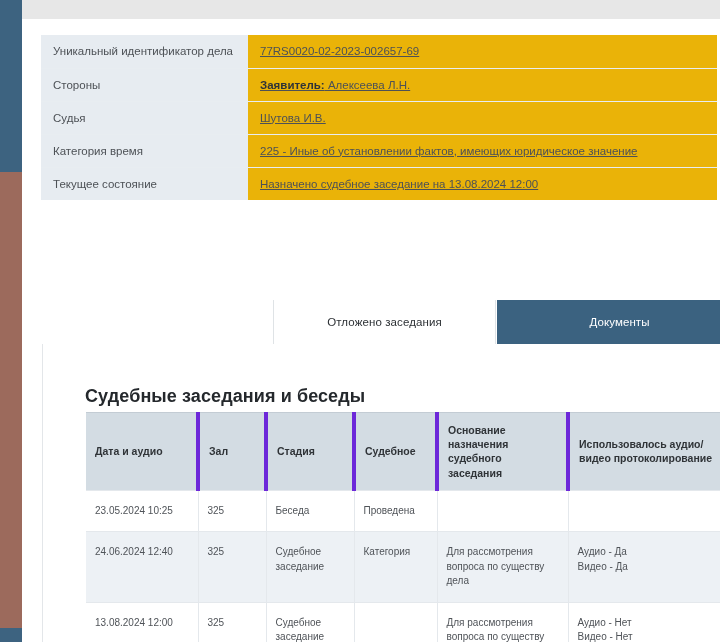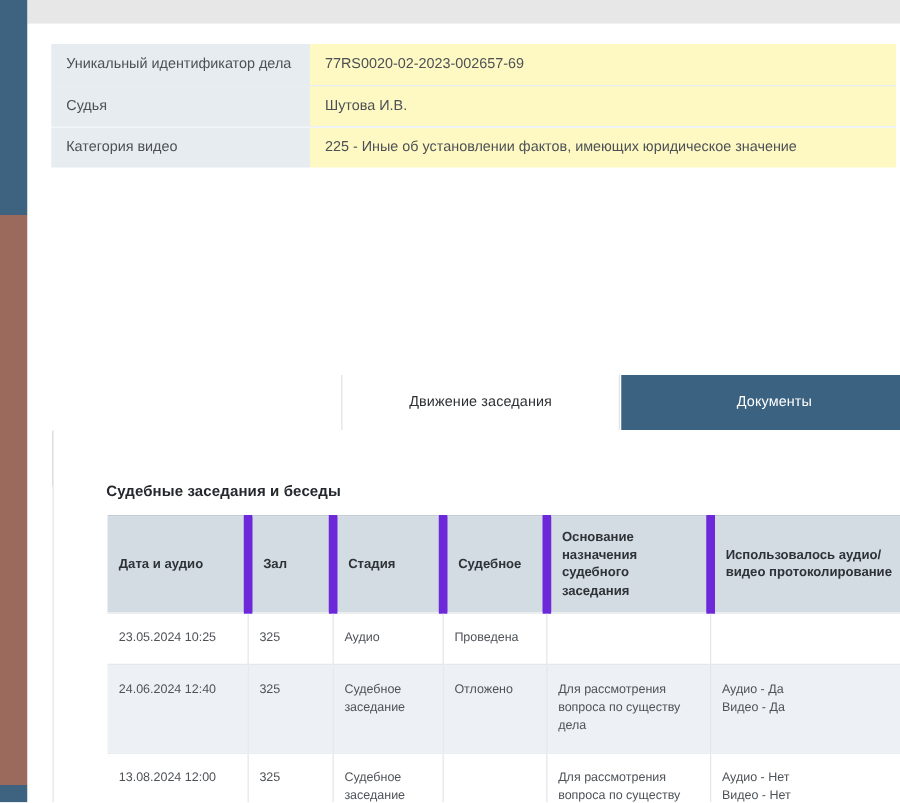--- a/index.html
+++ b/index.html
@@ -64,22 +64,23 @@
     overflow: hidden;
   }
   .info-table tr:last-child td { border-bottom: none; }
   .info-label {
     width: 207px;
     background: #e7ecf1;
     color: #44484d;
     margin-top: 28px;
   }
   .info-value {
-    background: #fef9c3;
+    background: #eab308;
     color: #55595e;
+    text-decoration: underline;
   }
   .info-value b { color: #2f3337; font-weight: bold; }
 
   
   .tabs {
     position: absolute;
     left: 20px; top: 281px;
     width: 700px;
     height: 44px;
   }
@@ -116,21 +117,21 @@
     width: 680px;
     height: 317px;
     background: #ffffff;
     border-left: 1px solid #e3e6e9;
     border-right: 1px solid #e3e6e9;
   }
 
   .panel-title {
     position: absolute;
     left: 42px; top: 42px;
-    font-size: 12px;
+    font-size: 18px;
     font-weight: bold;
     color: #24282c;
     letter-spacing: .1px;
   }
 
   
   .hearings {
     position: absolute;
     left: 43px; top: 68px;
     width: 637px;
@@ -140,21 +141,21 @@
   .hearings th {
     background: #d3dce3;
     color: #2f3337;
     font-size: 10.5px;
     font-weight: bold;
     text-align: left;
     vertical-align: middle;
     padding: 10px 9px;
     height: 70px;
     line-height: 1.35;
-    border-right: 7px solid #6d28d9;
+    border-right: 4px solid #6d28d9;
     border-top: 1px solid #c3ccd4;
   }
   .hearings th:last-child { border-right: none; }
   .hearings td {
     font-size: 10px;
     color: #4f5358;
     vertical-align: top;
     padding: 13px 9px;
     line-height: 1.45;
     border-right: 1px solid #e4e8ec;
@@ -187,36 +188,44 @@
 
   <div class="content">
 
     <table class="info-table">
       <tbody>
         <tr>
           <td class="info-label">Уникальный идентификатор дела</td>
           <td class="info-value"><span>77RS0020-02-2023-002657-69</span></td>
         </tr>
         <tr>
+          <td class="info-label">Стороны</td>
+          <td class="info-value"><b>Заявитель:</b><span> Алексеева Л.Н.</span></td>
+        </tr>
+        <tr>
           <td class="info-label">Судья</td>
           <td class="info-value"><span>Шутова И.В.</span></td>
         </tr>
         <tr>
-          <td class="info-label">Категория видео</td>
+          <td class="info-label">Категория время</td>
           <td class="info-value"><span>225 - Иные об установлении фактов, имеющих юридическое значение</span></td>
+        </tr>
+        <tr>
+          <td class="info-label">Текущее состояние</td>
+          <td class="info-value"><span>Назначено судебное заседание на 13.08.2024 12:00</span></td>
         </tr>
       </tbody>
     </table>
 
     <div class="tabs">
       <div class="tab tab-1 tab-inactive">
         <span>Движение дела</span>
       </div>
       <div class="tab tab-2 tab-active">
-        <span>Движение заседания</span>
+        <span>Отложено заседания</span>
       </div>
       <div class="tab tab-3 tab-inactive">
         <span>Документы</span>
       </div>
     </div>
 
     <div class="panel">
 
       <div class="panel-title">Судебные заседания и беседы</div>
 
@@ -236,30 +245,30 @@
             <th>Стадия</th>
             <th>Судебное</th>
             <th>Основание назначения судебного заседания</th>
             <th>Использовалось аудио/ видео протоколирование</th>
           </tr>
         </thead>
         <tbody>
           <tr class="row-odd">
             <td class="nowrap">23.05.2024 10:25</td>
             <td>325</td>
-            <td>Аудио</td>
+            <td>Беседа</td>
             <td>Проведена</td>
             <td></td>
             <td class="multiline"></td>
           </tr>
           <tr class="row-even">
             <td class="nowrap">24.06.2024 12:40</td>
             <td>325</td>
             <td>Судебное заседание</td>
-            <td>Отложено</td>
+            <td>Категория</td>
             <td>Для рассмотрения вопроса по существу дела</td>
             <td class="multiline">Аудио - Да
 Видео - Да</td>
           </tr>
           <tr class="row-odd">
             <td class="nowrap">13.08.2024 12:00</td>
             <td>325</td>
             <td>Судебное заседание</td>
             <td></td>
             <td>Для рассмотрения вопроса по существу дела</td>

